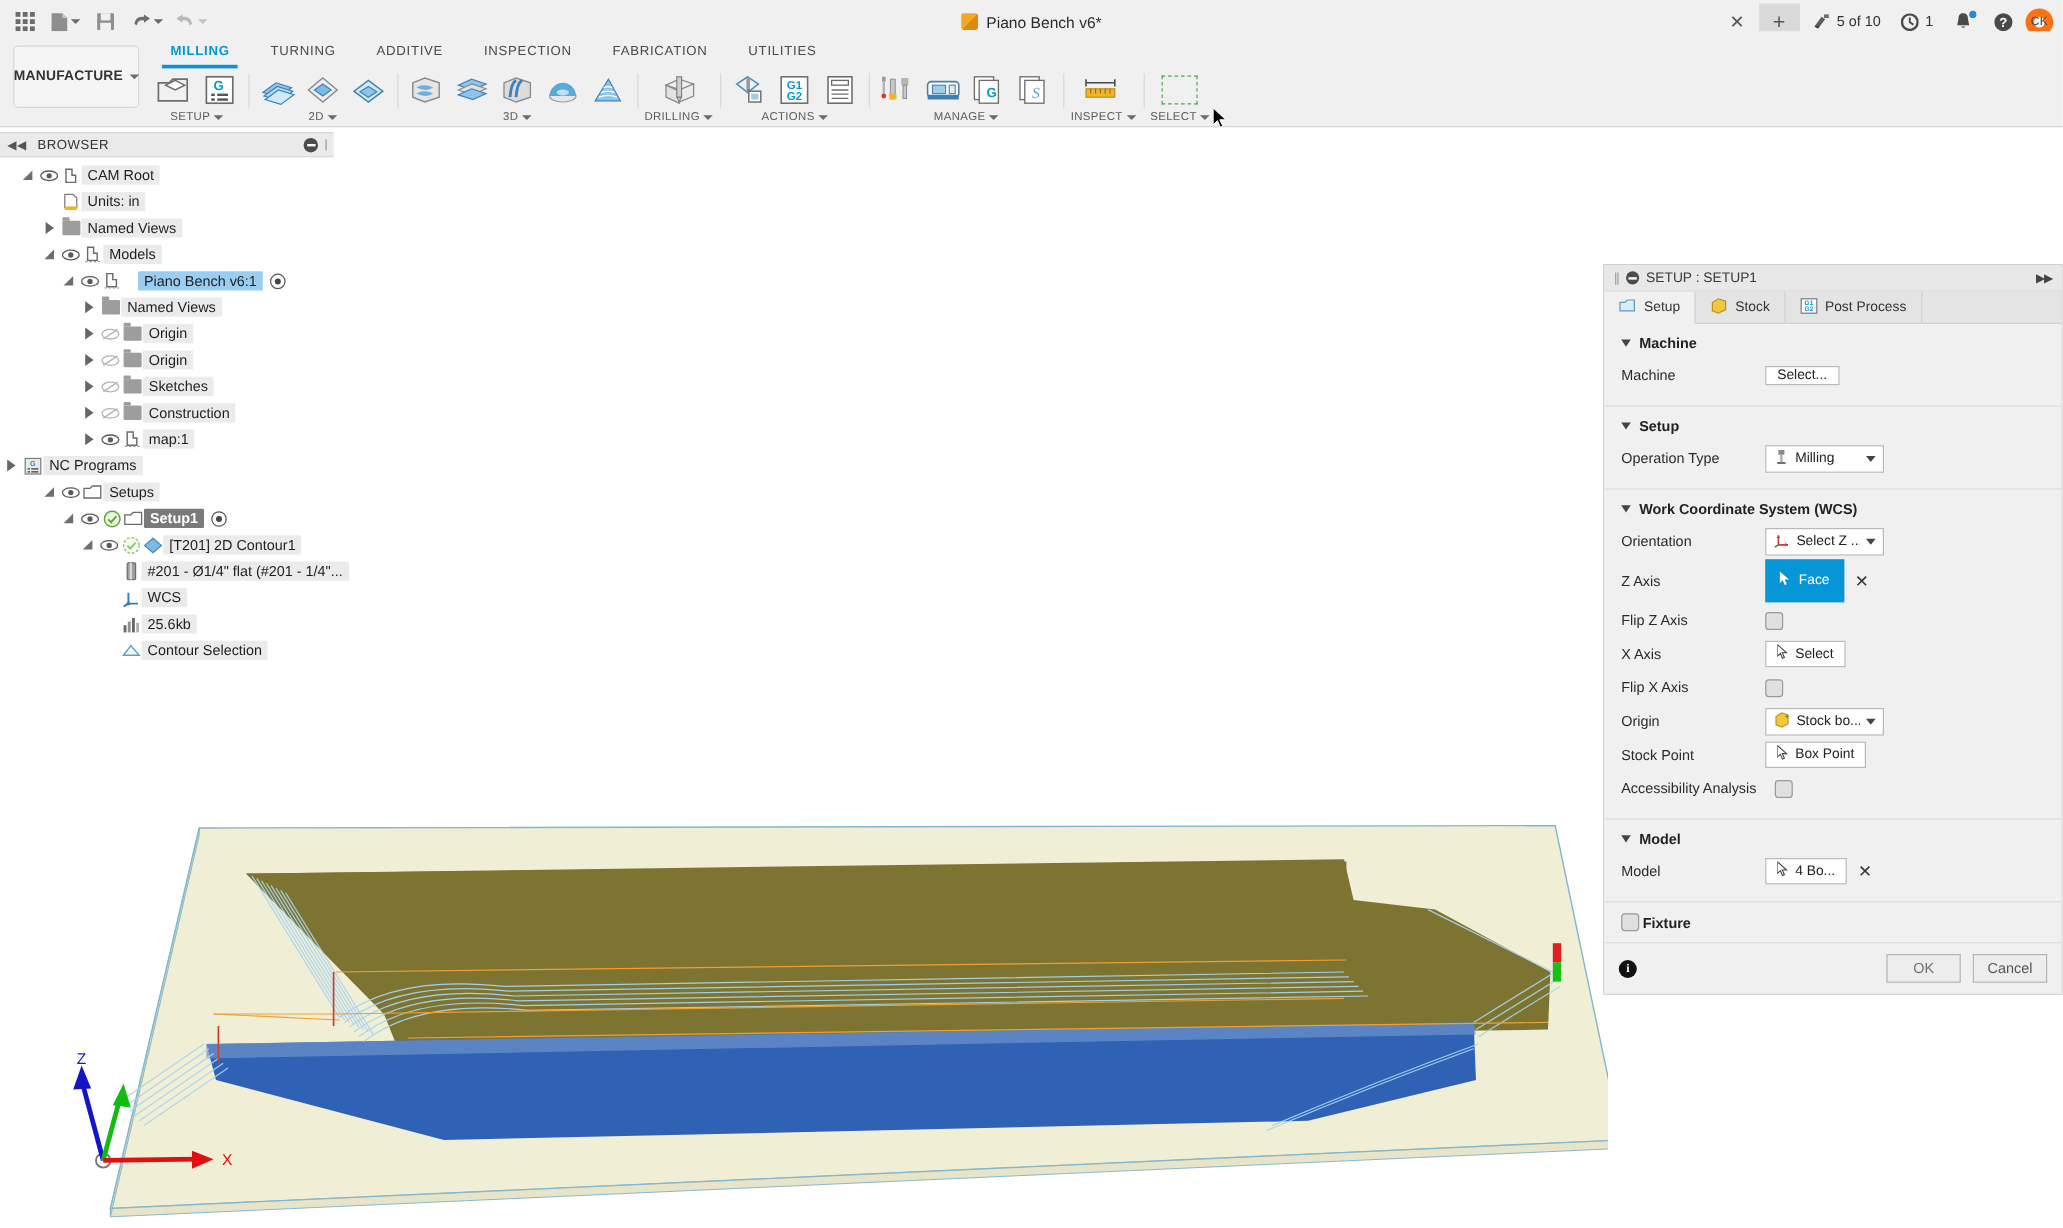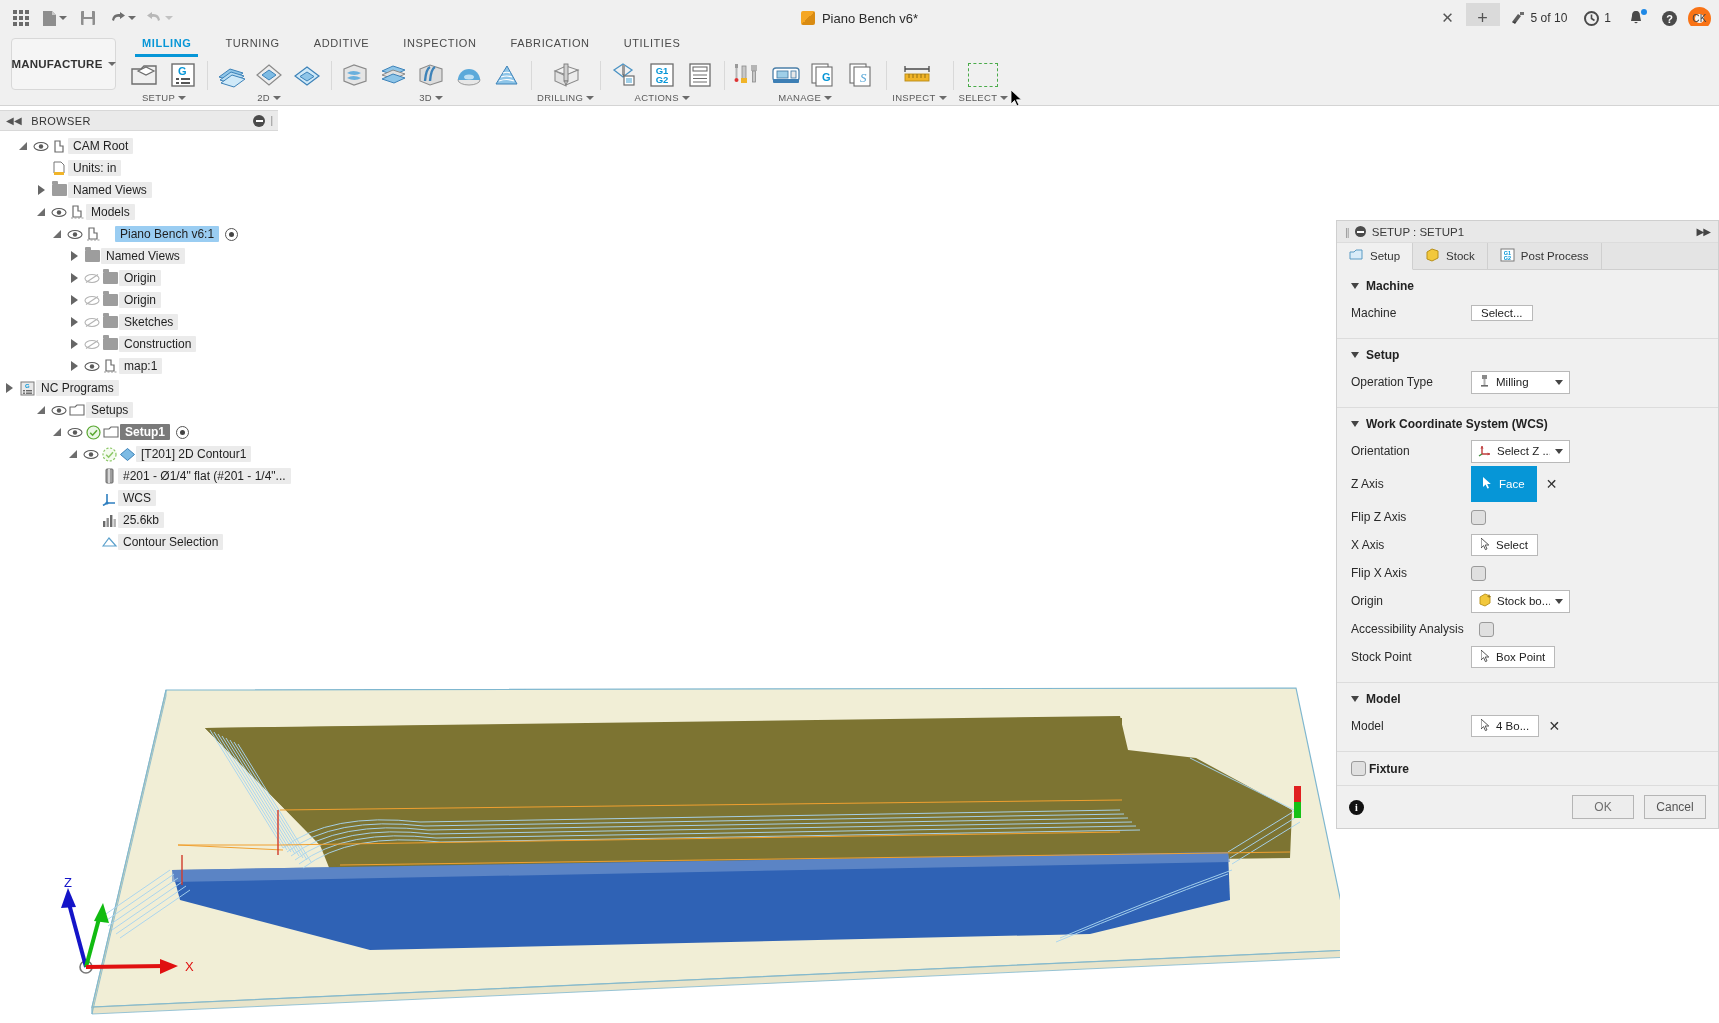--- a/index.html
+++ b/index.html
@@ -1051,38 +1051,38 @@
                     <text x="9" y="6" font-size="7" fill="#7a5c08" font-family="Liberation Sans, sans-serif">+</text>
                   </svg>
               </span>
               <span class="cv">Stock bo...</span>
               <span class="cd"></span>
             </span>
           </span>
         </div>
 
         <div class="frow">
-          <span class="flabel" style="width:128px">Accessibility Analysis</span>
-          <span class="ctl">
-              <span class="cbx"></span>
-            </span>
-        </div>
-
-        <div class="frow">
           <span class="flabel">Stock Point</span>
           <span class="ctl">
             <span class="btnbox">
               <span>
                 <svg width="10" height="13">
                     <path d="M0,0 L0,10 L2.6,7.6 L4.4,11.6 L6,10.9 L4.2,7 L7.8,7 Z" fill="#fff" stroke="#444" stroke-width="0.9"></path>
                   </svg>
               </span>
               <span>Box Point</span>
             </span>
           </span>
+        </div>
+
+        <div class="frow">
+          <span class="flabel" style="width:128px">Accessibility Analysis</span>
+          <span class="ctl">
+              <span class="cbx"></span>
+            </span>
         </div>
       </div>
 
       <div class="sect">
         <div class="sect-hdr">
           <span class="tri-d"></span>
           <span>Model</span>
         </div>
         <div class="frow">
           <span class="flabel">Model</span>

